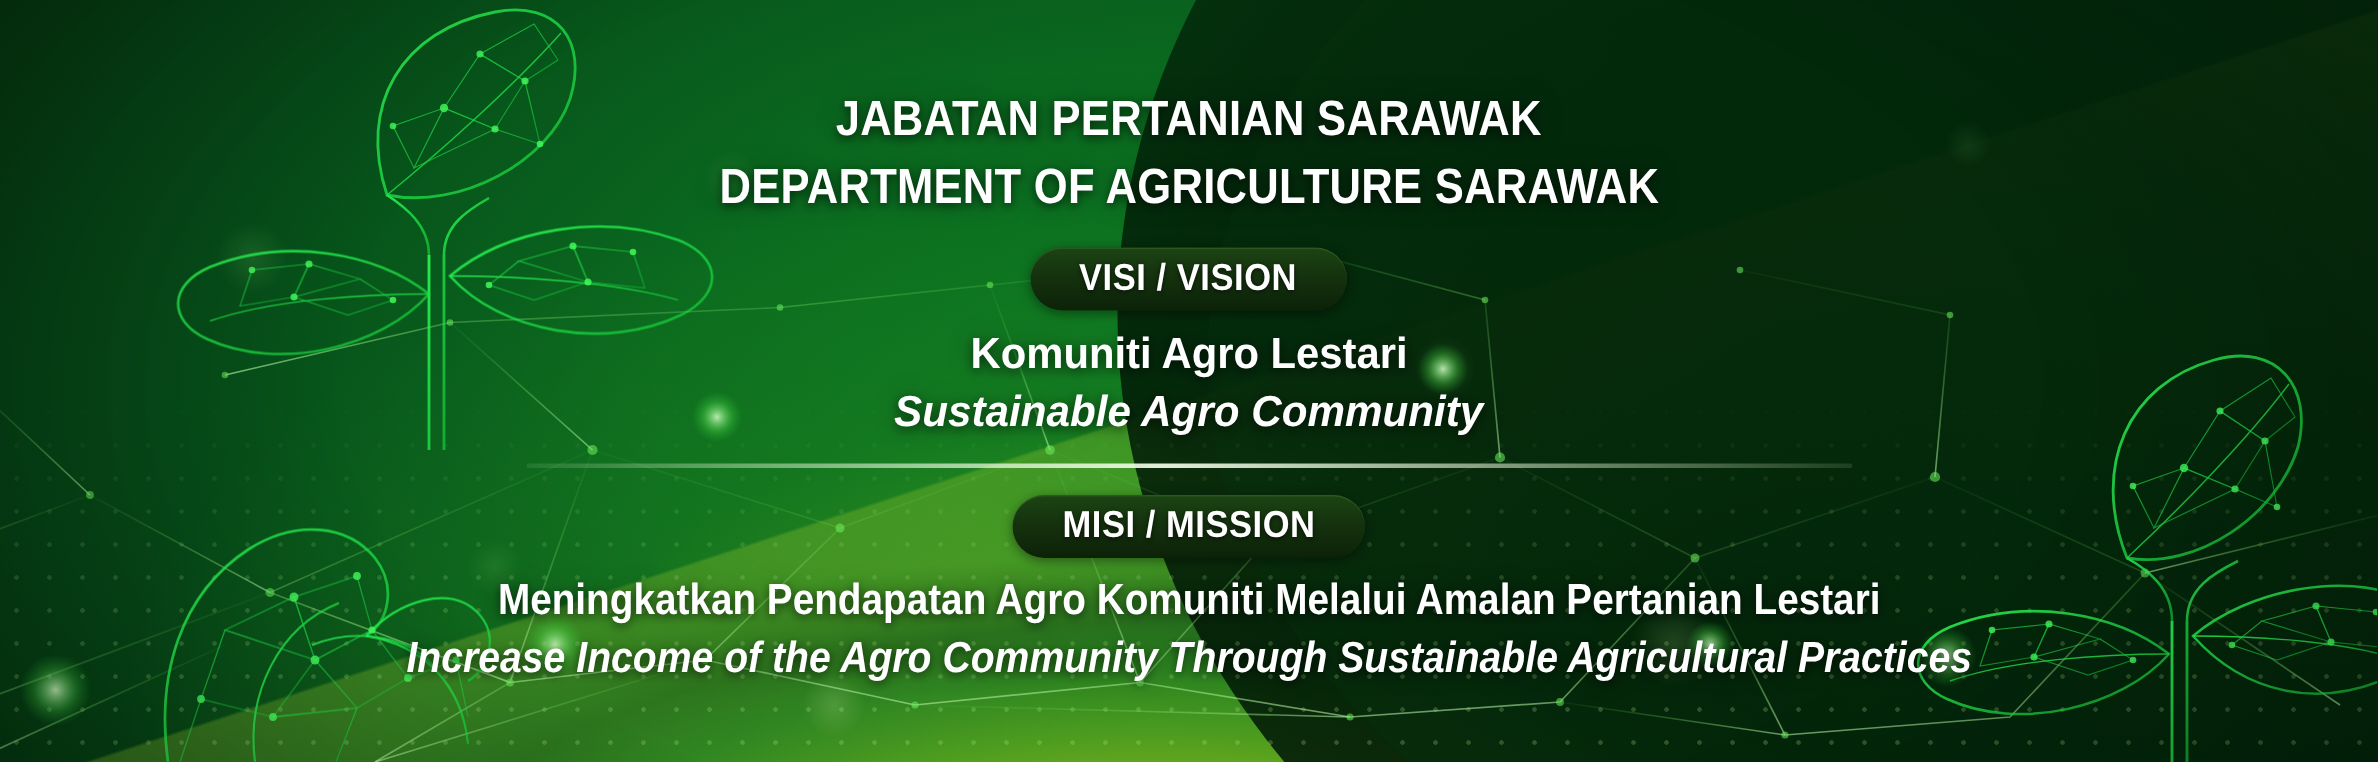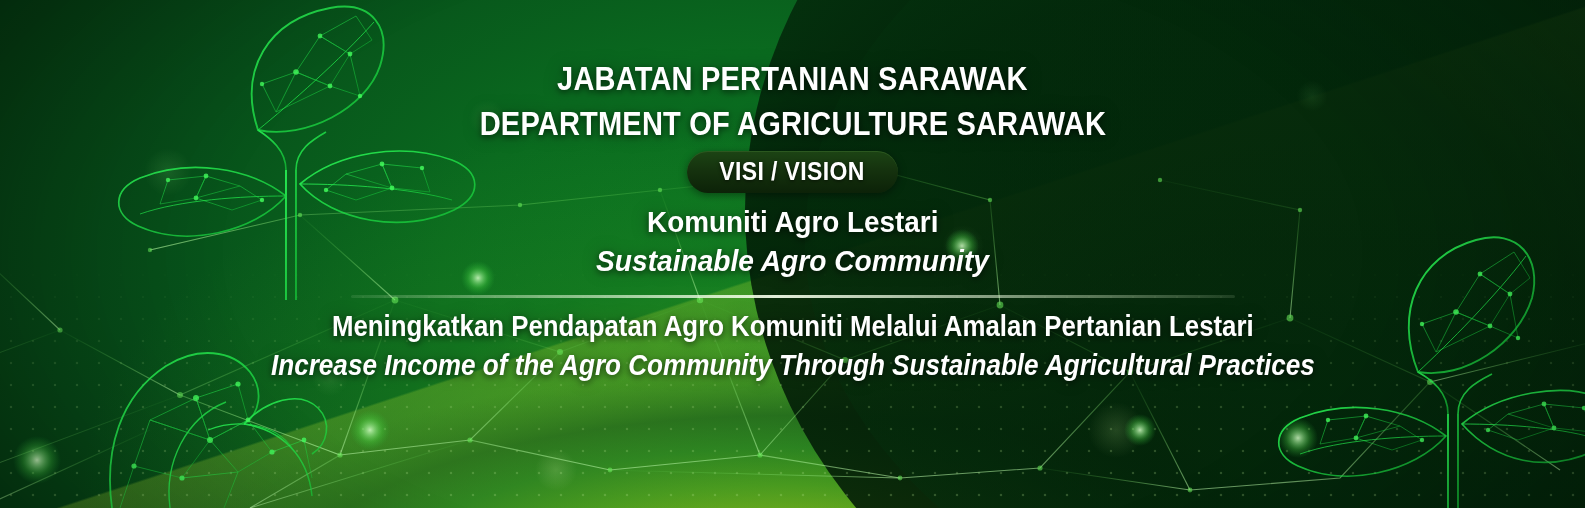--- a/index.html
+++ b/index.html
@@ -103,21 +103,21 @@
     font-weight:bold;
     letter-spacing:.2px;
     text-shadow:0 2px 7px rgba(0,0,0,.55), 0 0 20px rgba(0,0,0,.32);
     white-space:nowrap;
     transform:scaleX(.88);
   }
   #title-1{font-size:33px;line-height:38px;}
   #title-2{font-size:33px;line-height:38px;margin-top:7px;}
 
   .badge{
-    margin-top:8px;
+    margin-top:22px;
     background:linear-gradient(180deg,#1c4414 0%,#15320e 46%,#0c2208 100%);
     border-radius:22px;
     padding:7px 26px 8px;
     box-shadow:0 2px 8px rgba(0,0,0,.42), inset 0 1px 0 rgba(120,190,90,.18);
   }
   .badge-label{
     color:#fff;font-weight:bold;font-size:25px;line-height:27px;
     letter-spacing:.4px;white-space:nowrap;display:block;
     transform:scaleX(.92);
     text-shadow:0 1px 4px rgba(0,0,0,.6);
@@ -381,19 +381,22 @@
     <div class="badge" id="vision-badge">
       <span class="badge-label">VISI / VISION</span>
     </div>
 
     <div class="row-native" id="vision-native">Komuniti Agro Lestari</div>
 
     <div class="row-english" id="vision-english">Sustainable Agro Community</div>
 
     <div id="divider"></div>
 
+    <div class="badge" id="mission-badge">
+      <span class="badge-label">MISI / MISSION</span>
+    </div>
 
     <div class="row-native" id="mission-native">Meningkatkan Pendapatan Agro Komuniti Melalui Amalan Pertanian Lestari</div>
 
     <div class="row-english" id="mission-english">Increase Income of the Agro Community Through Sustainable Agricultural Practices</div>
 
   </div>
 </div>
 
 </body></html>

